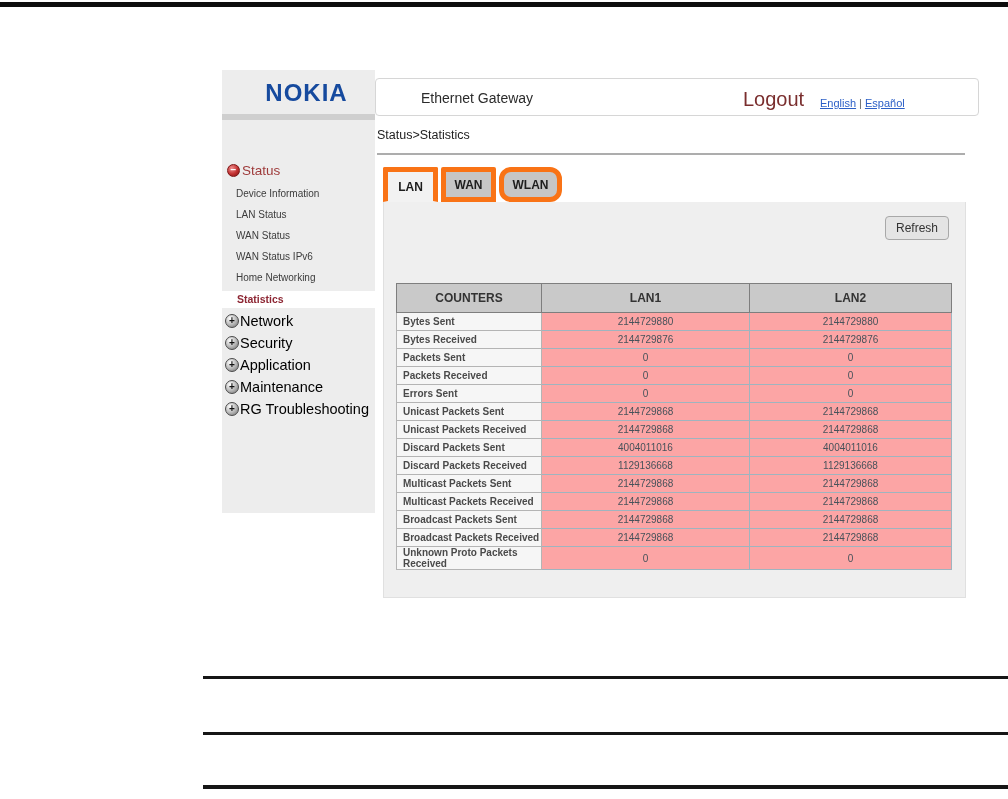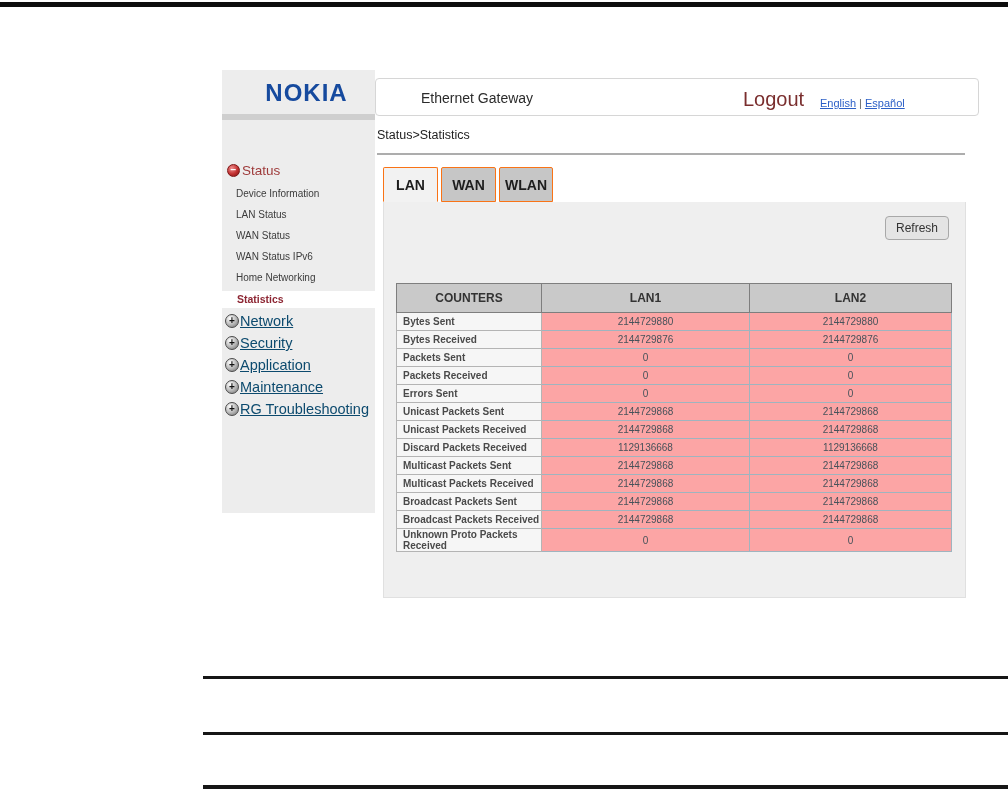--- a/index.html
+++ b/index.html
@@ -25,37 +25,37 @@
   .languages a { color:#2b5fc7; text-decoration:underline; cursor:pointer; }
   .lang-sep { color:#666; padding:0 3px; }
 
   .sidebar { position:absolute; left:0; top:50px; width:153px; height:393px; background:#ededed; padding-top:41px; }
   .status-row { display:flex; align-items:center; padding-left:5px; height:18px; margin-bottom:4px; cursor:pointer; }
   .status-row .lbl { font-size:13.5px; color:#9e3a3a; margin-left:2px; }
   .sub-item { height:21px; line-height:21px; padding-left:14px; font-size:10px; color:#3c3c3c; cursor:pointer; }
   .statistics-row { height:17px; line-height:17px; background:#ffffff; padding-left:15px;
     font-size:10.5px; font-weight:bold; color:#8d2633; margin:3px 0 2px 0; cursor:pointer; }
   .section-row { display:flex; align-items:center; height:22px; padding-left:3px; cursor:pointer; }
-  .section-row .lbl { font-size:14.5px; color:#0c4a6e; margin-left:1px;text-decoration:underline; }
+  .section-row .lbl { font-size:14.5px; color:#000000; margin-left:1px; }
 
   .sphere { width:13px; height:13px; border-radius:50%; display:inline-flex; align-items:center;
     justify-content:center; flex:0 0 auto; font-size:10px; font-weight:bold; line-height:1; }
   .sphere.red { background:radial-gradient(circle at 35% 30%, #f09090, #c23030 55%, #7d1515);
     border:1px solid #7d1515; color:#fff; }
   .sphere.gray { background:radial-gradient(circle at 35% 30%, #ffffff, #b5b5b5 55%, #6e6e6e);
     border:1px solid #4a4a4a; color:#111; width:14px; height:14px; }
 
   .breadcrumb { position:absolute; left:155px; top:58px; font-size:12.5px; color:#222; }
   .crumb-rule { position:absolute; left:155px; top:83px; width:588px; height:2px; background:#adadad; }
 
   .tabs { position:absolute; left:161px; top:97px; display:flex; }
   .tab { height:35px; display:flex; align-items:center; justify-content:center;
-    font-size:14px; font-weight:bold; color:#1d1d1d; border:1px solid #f97316;
+    font-size:12px; font-weight:bold; color:#1d1d1d; border:5px solid #f97316;
     border-radius:2px 2px 0 0; margin-right:3px; cursor:pointer; background:#c6c6c6; }
-  .tab.t1 { width:55px; } .tab.t2 { width:55px; } .tab.t3 { width:54px; }
+  .tab.t1 { width:55px; } .tab.t2 { width:55px; } .tab.t3 { width:63px;border-radius:12px; }
   .tab.active { background:#f2f2f2; border-bottom:1px solid #f2f2f2; }
 
   .panel { position:absolute; left:161px; top:132px; width:583px; height:396px;
     background:#efefef; border:1px solid #e0e0e0; border-top:none; }
   .refresh-btn { position:absolute; right:16px; top:14px; width:64px; height:24px;
     background:#e4e4e4; border:1px solid #a8a8a8; border-radius:4px;
     font-size:12px; color:#333; font-family:"Liberation Sans",sans-serif; cursor:pointer; }
 
   table.counters { position:absolute; left:12px; top:81px; width:555px;
     border-collapse:collapse; table-layout:fixed; }
@@ -202,20 +202,25 @@
               <td class="value-cell">2144729868</td>
               <td class="value-cell">2144729868</td>
             </tr>
 
             <tr>
               <td class="label-cell">Unicast Packets Received</td>
               <td class="value-cell">2144729868</td>
               <td class="value-cell">2144729868</td>
             </tr>
 
+            <tr>
+              <td class="label-cell">Discard Packets Sent</td>
+              <td class="value-cell">4004011016</td>
+              <td class="value-cell">4004011016</td>
+            </tr>
 
             <tr>
               <td class="label-cell">Discard Packets Received</td>
               <td class="value-cell">1129136668</td>
               <td class="value-cell">1129136668</td>
             </tr>
 
             <tr>
               <td class="label-cell">Multicast Packets Sent</td>
               <td class="value-cell">2144729868</td>

